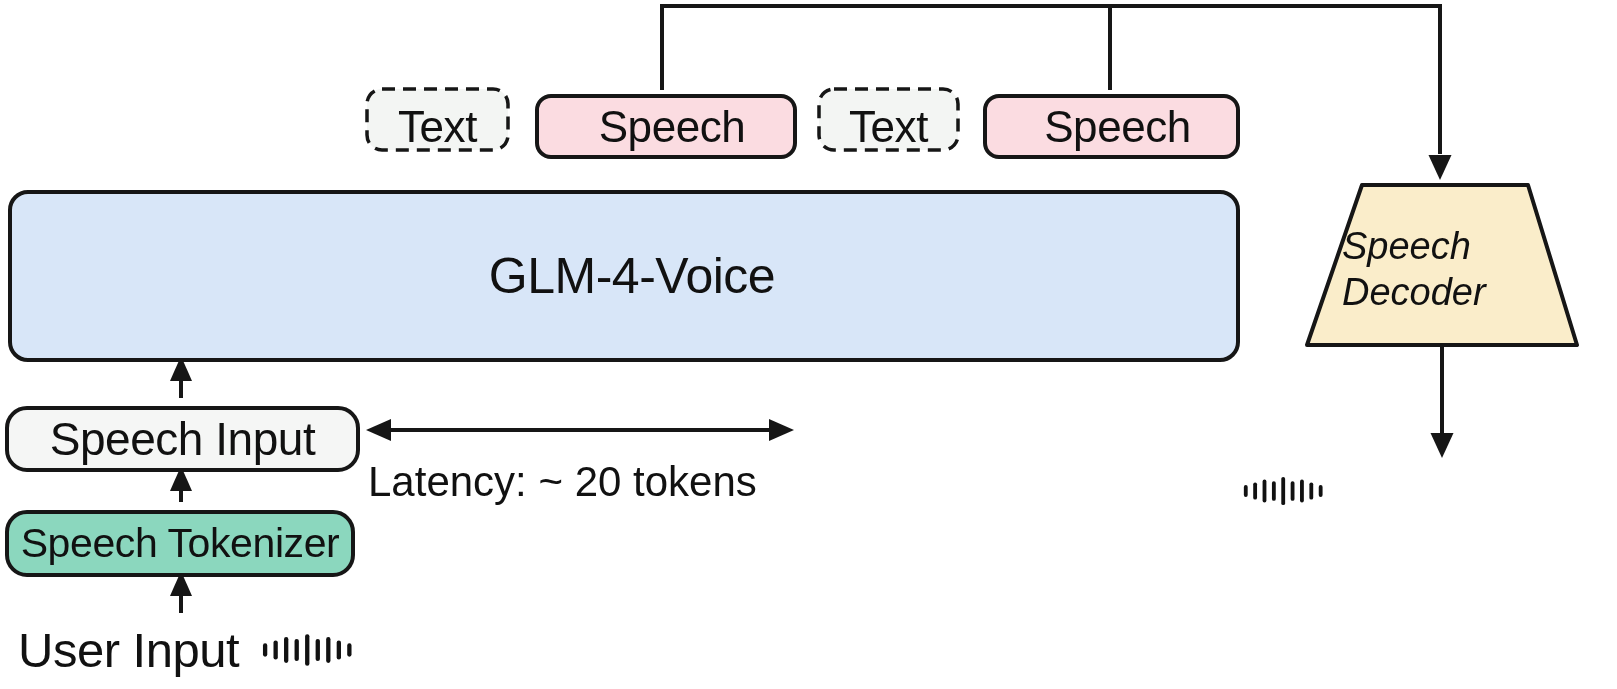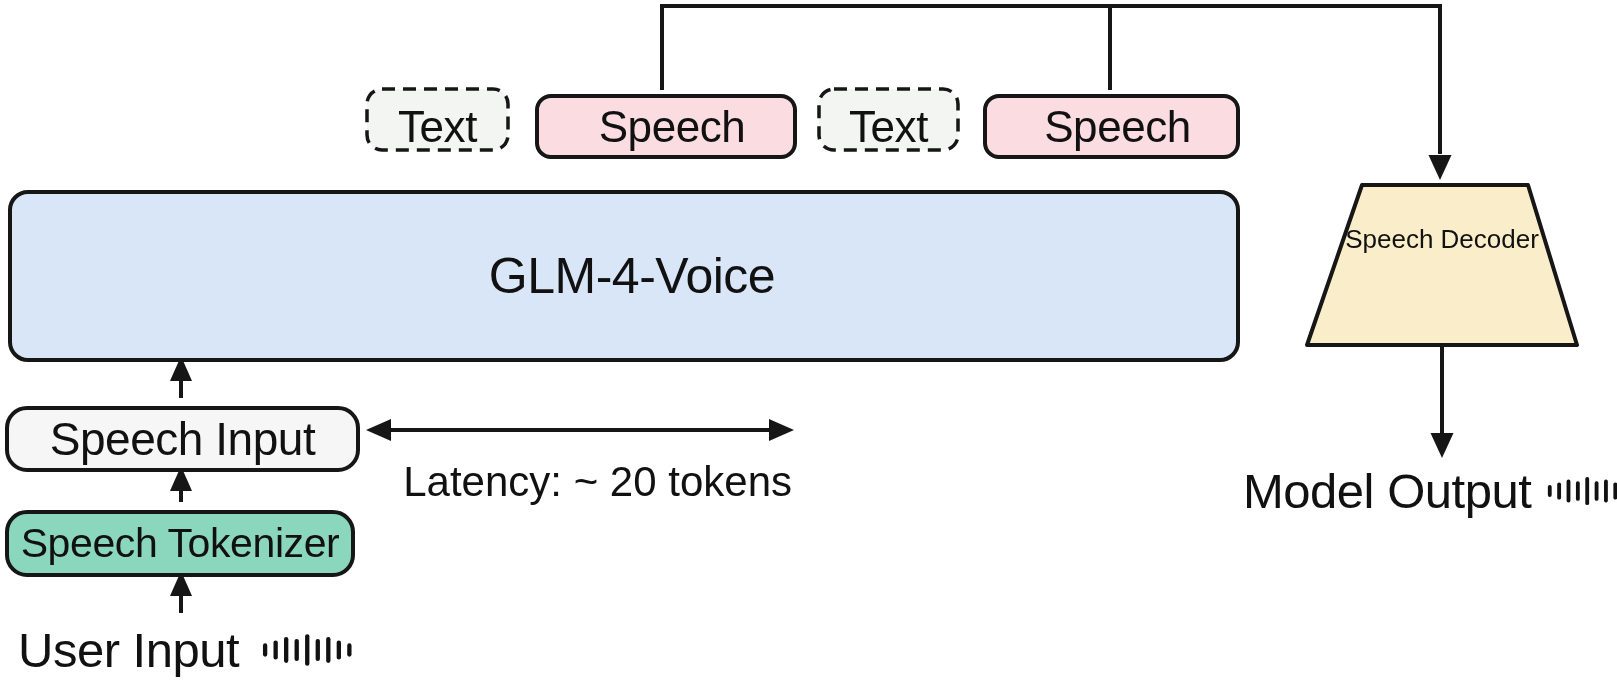--- a/index.html
+++ b/index.html
@@ -68,30 +68,31 @@
   }
   .tokenizer {
     background: var(--tokenizer-bg, #8bd7be);
     border: 4px solid var(--line, #161616);
     border-radius: 22px;
     font-size: 41px;
   }
   .plain-label { position: absolute; color: var(--text, #111); }
   .latency-label {
     width: 424px;
-    text-align: right;
+    text-align: left;
     font-size: 42px;
     letter-spacing: 0;
   }
   .decoder-label {
     width: 200px;
-    text-align: center;
-    font-size: 26px;
+    text-align: left;
+    font-size: 38px;
     line-height: 1.2;
     white-space: normal;
+    font-style: italic;
   }
   .io-row {
     position: absolute;
     display: flex;
     align-items: center;
     font-size: 49px;
     letter-spacing: -0.01em;
     white-space: nowrap;
   }
   .io-row .wave { flex: 0 0 auto; }
@@ -168,21 +169,20 @@
       <rect x="34" y="10.5" width="4.5" height="23" rx="2.2"></rect>
       <rect x="45" y="5.5" width="4.5" height="33" rx="2.2"></rect>
       <rect x="56" y="10.5" width="4.5" height="23" rx="2.2"></rect>
       <rect x="67" y="8.5" width="4.5" height="27" rx="2.2"></rect>
       <rect x="78" y="12" width="4.5" height="20" rx="2.2"></rect>
       <rect x="89" y="15" width="4.5" height="14" rx="2.2"></rect>
     </svg>
   </div>
 
   <div class="io-row" style="left:1243px; top:462px; height:58px; gap:16px;">
-    <span>Model Output</span>
     <svg class="wave" width="80" height="40" viewBox="0 0 94 44" aria-hidden="true">
       <rect x="1" y="15" width="4.5" height="14" rx="2.2"></rect>
       <rect x="12" y="12" width="4.5" height="20" rx="2.2"></rect>
       <rect x="23" y="8.5" width="4.5" height="27" rx="2.2"></rect>
       <rect x="34" y="10.5" width="4.5" height="23" rx="2.2"></rect>
       <rect x="45" y="5.5" width="4.5" height="33" rx="2.2"></rect>
       <rect x="56" y="10.5" width="4.5" height="23" rx="2.2"></rect>
       <rect x="67" y="8.5" width="4.5" height="27" rx="2.2"></rect>
       <rect x="78" y="12" width="4.5" height="20" rx="2.2"></rect>
       <rect x="89" y="15" width="4.5" height="14" rx="2.2"></rect>

